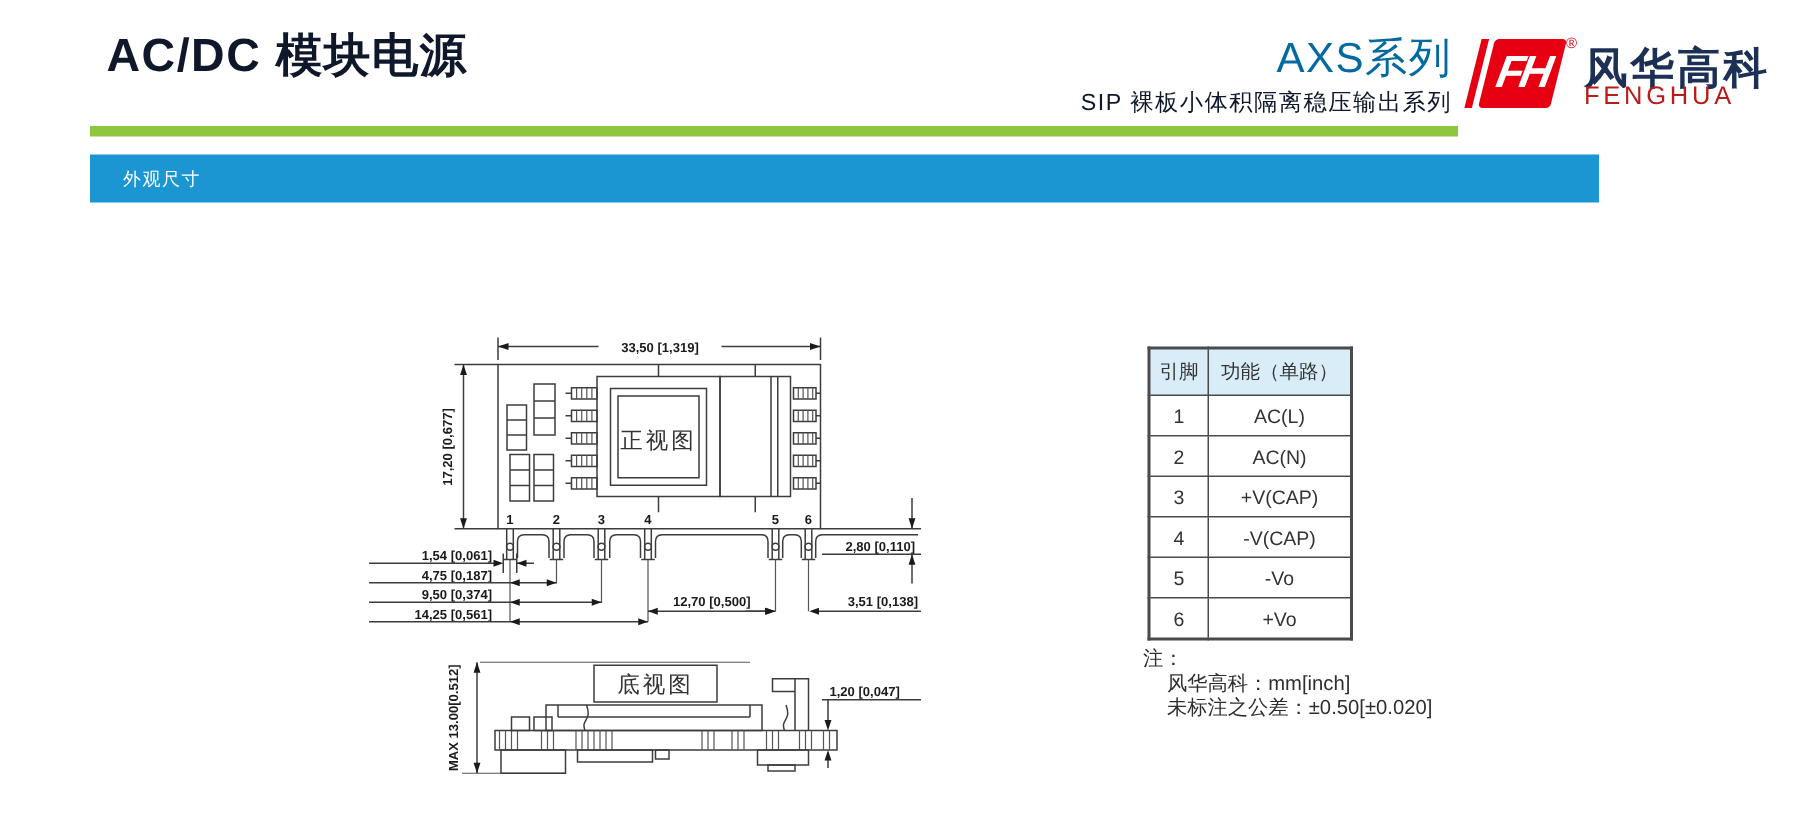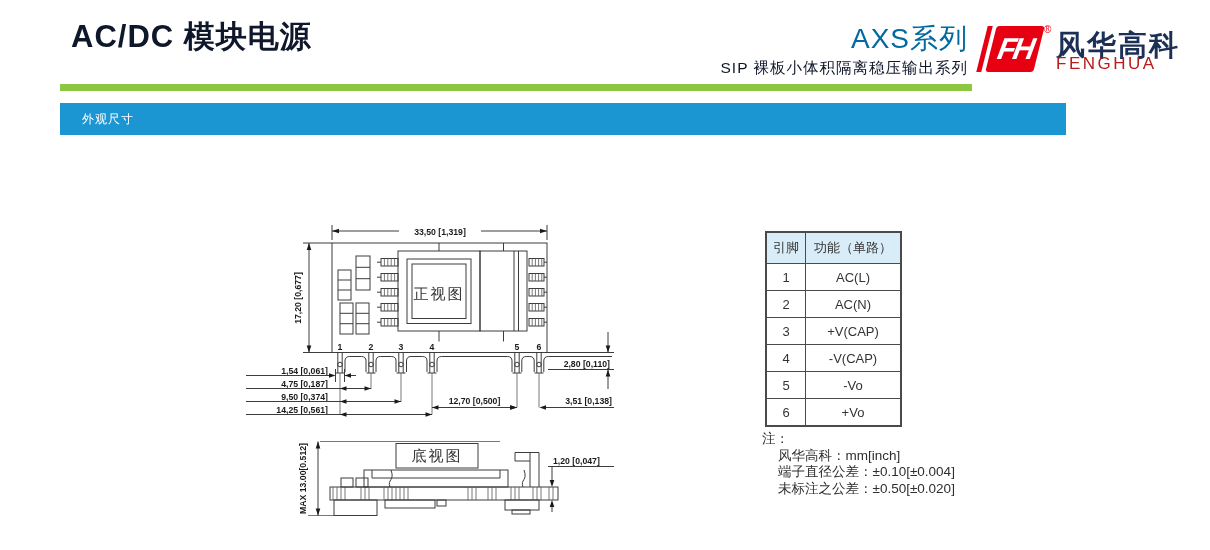--- a/index.html
+++ b/index.html
@@ -287,17 +287,16 @@
     <tr>
       <td>6</td>
       <td>+Vo</td>
     </tr>
   </tbody>
     </table>
 
   <div class="notes">
     <div>注：</div>
     <div class="indent">风华高科：mm[inch]</div>
-    <div class="indent">端子直径公差：±0.10[±0.004]</div>
     <div class="indent">未标注之公差：±0.50[±0.020]</div>
   </div>
 
 </div>
 
 </body></html>

